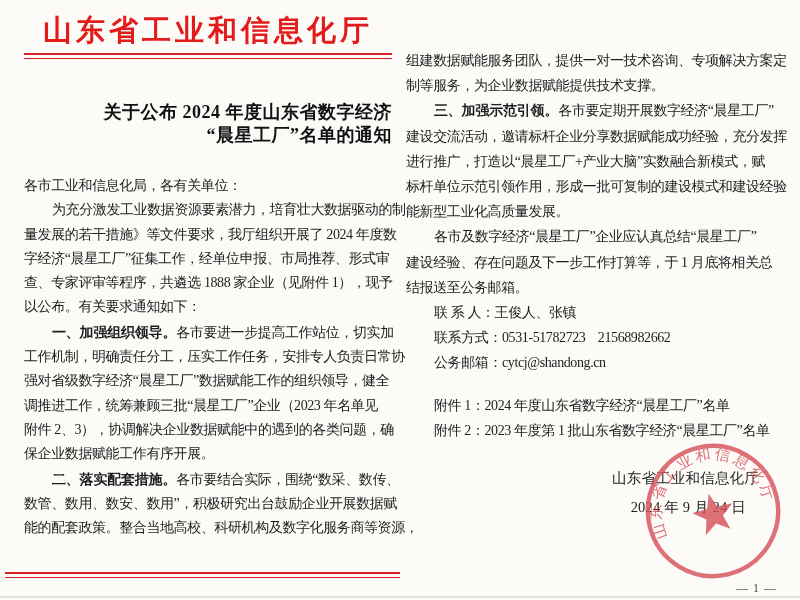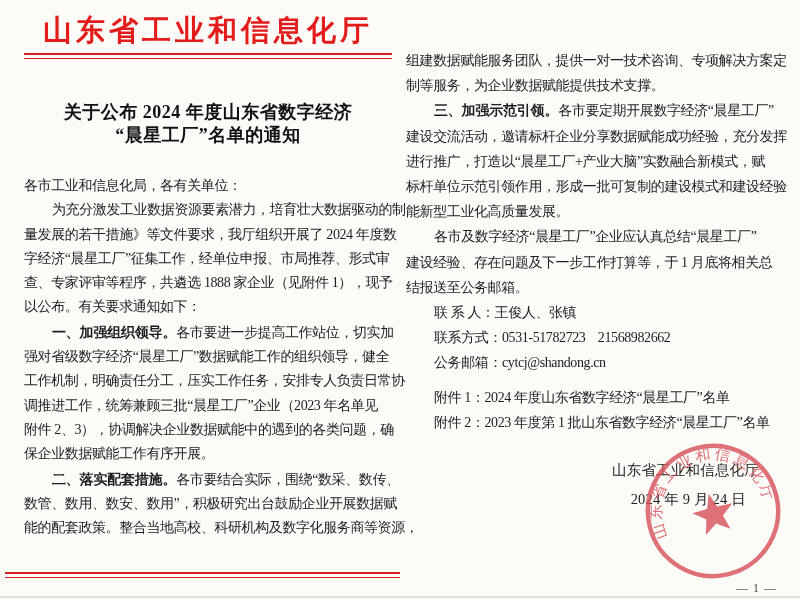--- a/index.html
+++ b/index.html
@@ -15,37 +15,37 @@
   .left-col{position:absolute;left:24px;top:12px;width:368px;}
   .agency-header{
     color:#e31b1b;font-size:29px;font-weight:bold;letter-spacing:4px;
     text-align:center;line-height:36px;white-space:nowrap;
   }
   .red-rule{
     height:3px;margin-top:5px;
     border-top:2.5px solid #d62222;border-bottom:1.2px solid #d62222;
   }
   .doc-title{
-    margin-top:42px;text-align:center;font-weight:bold;
+    margin-top:42px;text-align:right;font-weight:bold;
     font-size:18px;line-height:23px;letter-spacing:.5px;color:#111;
   }
   .body-lines{margin-top:27px;font-size:14px;line-height:24.3px;letter-spacing:-.4px;}
   .line{white-space:pre;}
   .indent{padding-left:28px;}
   .head{
     font-family:"Liberation Sans","DejaVu Sans",sans-serif;
     font-weight:bold;letter-spacing:-.2px;
   }
 
   
   .right-col{
     position:absolute;left:406px;top:48px;width:388px;
     font-size:14px;line-height:25.2px;letter-spacing:-.4px;
   }
-  .attachments{margin-top:9px;}
+  .attachments{margin-top:17px;}
   .signature{margin-top:23px;text-align:right;font-size:14.5px;letter-spacing:.2px;}
   .sig-agency{padding-right:35px;}
   .sig-date{padding-right:48px;margin-top:4px;}
 
   
   .footer-rule{
     position:absolute;left:5px;top:572px;width:395px;height:3px;
     border-top:2.5px solid #d62222;border-bottom:1.2px solid #d62222;
   }
   .scan-strip{position:absolute;left:0;top:596px;width:800px;height:2px;background:#d7e7d2;}
@@ -73,22 +73,22 @@
       <div>“晨星工厂”名单的通知</div>
     </div>
     <div class="body-lines">
         <div class="line"><span>各市工业和信息化局，各有关单位：</span></div>
         <div class="line indent"><span>为充分激发工业数据资源要素潜力，培育壮大数据驱动的制</span></div>
         <div class="line"><span>量发展的若干措施》等文件要求，我厅组织开展了 2024 年度数</span></div>
         <div class="line"><span>字经济“晨星工厂”征集工作，经单位申报、市局推荐、形式审</span></div>
         <div class="line"><span>查、专家评审等程序，共遴选 1888 家企业（见附件 1），现予</span></div>
         <div class="line"><span>以公布。有关要求通知如下：</span></div>
         <div class="line indent"><b class="head">一、加强组织领导。</b><span>各市要进一步提高工作站位，切实加</span></div>
+        <div class="line"><span>工作机制，明确责任分工，压实工作任务，安排专人负责日常协</span></div>
         <div class="line"><span>强对省级数字经济“晨星工厂”数据赋能工作的组织领导，健全</span></div>
-        <div class="line"><span>工作机制，明确责任分工，压实工作任务，安排专人负责日常协</span></div>
         <div class="line"><span>调推进工作，统筹兼顾三批“晨星工厂”企业（2023 年名单见</span></div>
         <div class="line"><span>附件 2、3），协调解决企业数据赋能中的遇到的各类问题，确</span></div>
         <div class="line"><span>保企业数据赋能工作有序开展。</span></div>
         <div class="line indent"><b class="head">二、落实配套措施。</b><span>各市要结合实际，围绕“数采、数传、</span></div>
         <div class="line"><span>数管、数用、数安、数用”，积极研究出台鼓励企业开展数据赋</span></div>
         <div class="line"><span>能的配套政策。整合当地高校、科研机构及数字化服务商等资源，</span></div>
       </div>
   </div>
 
   <div class="right-col">

